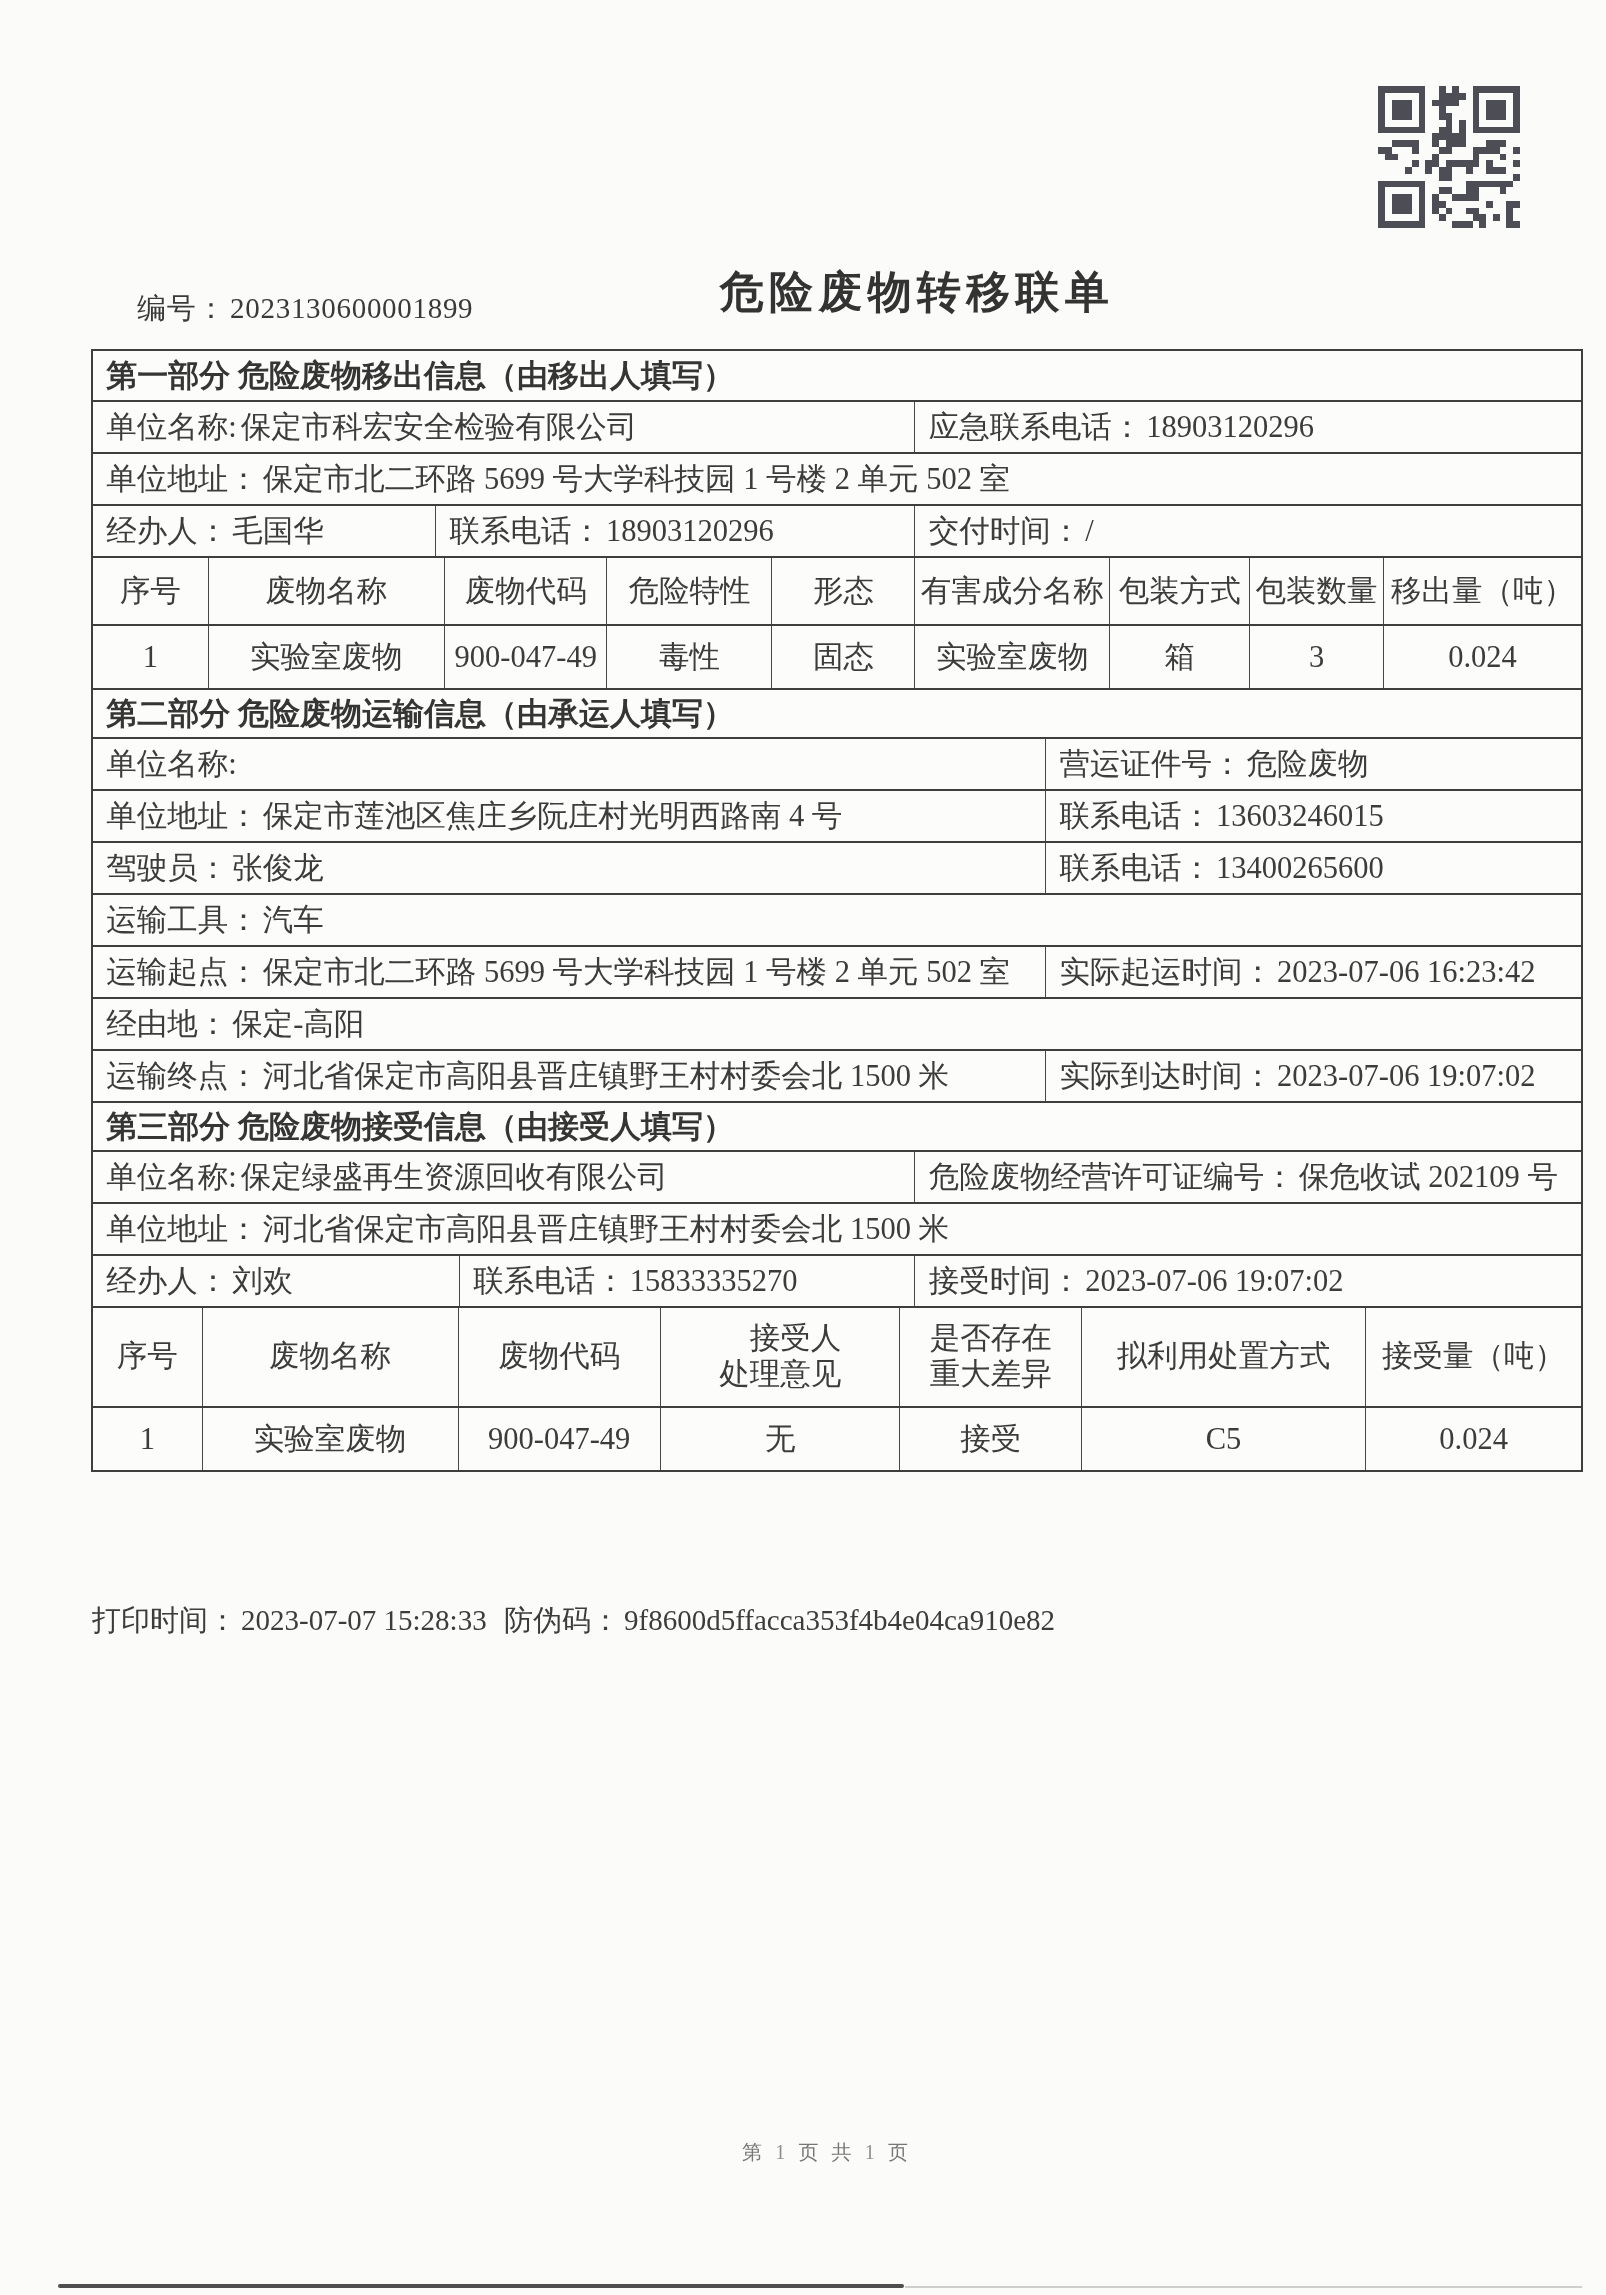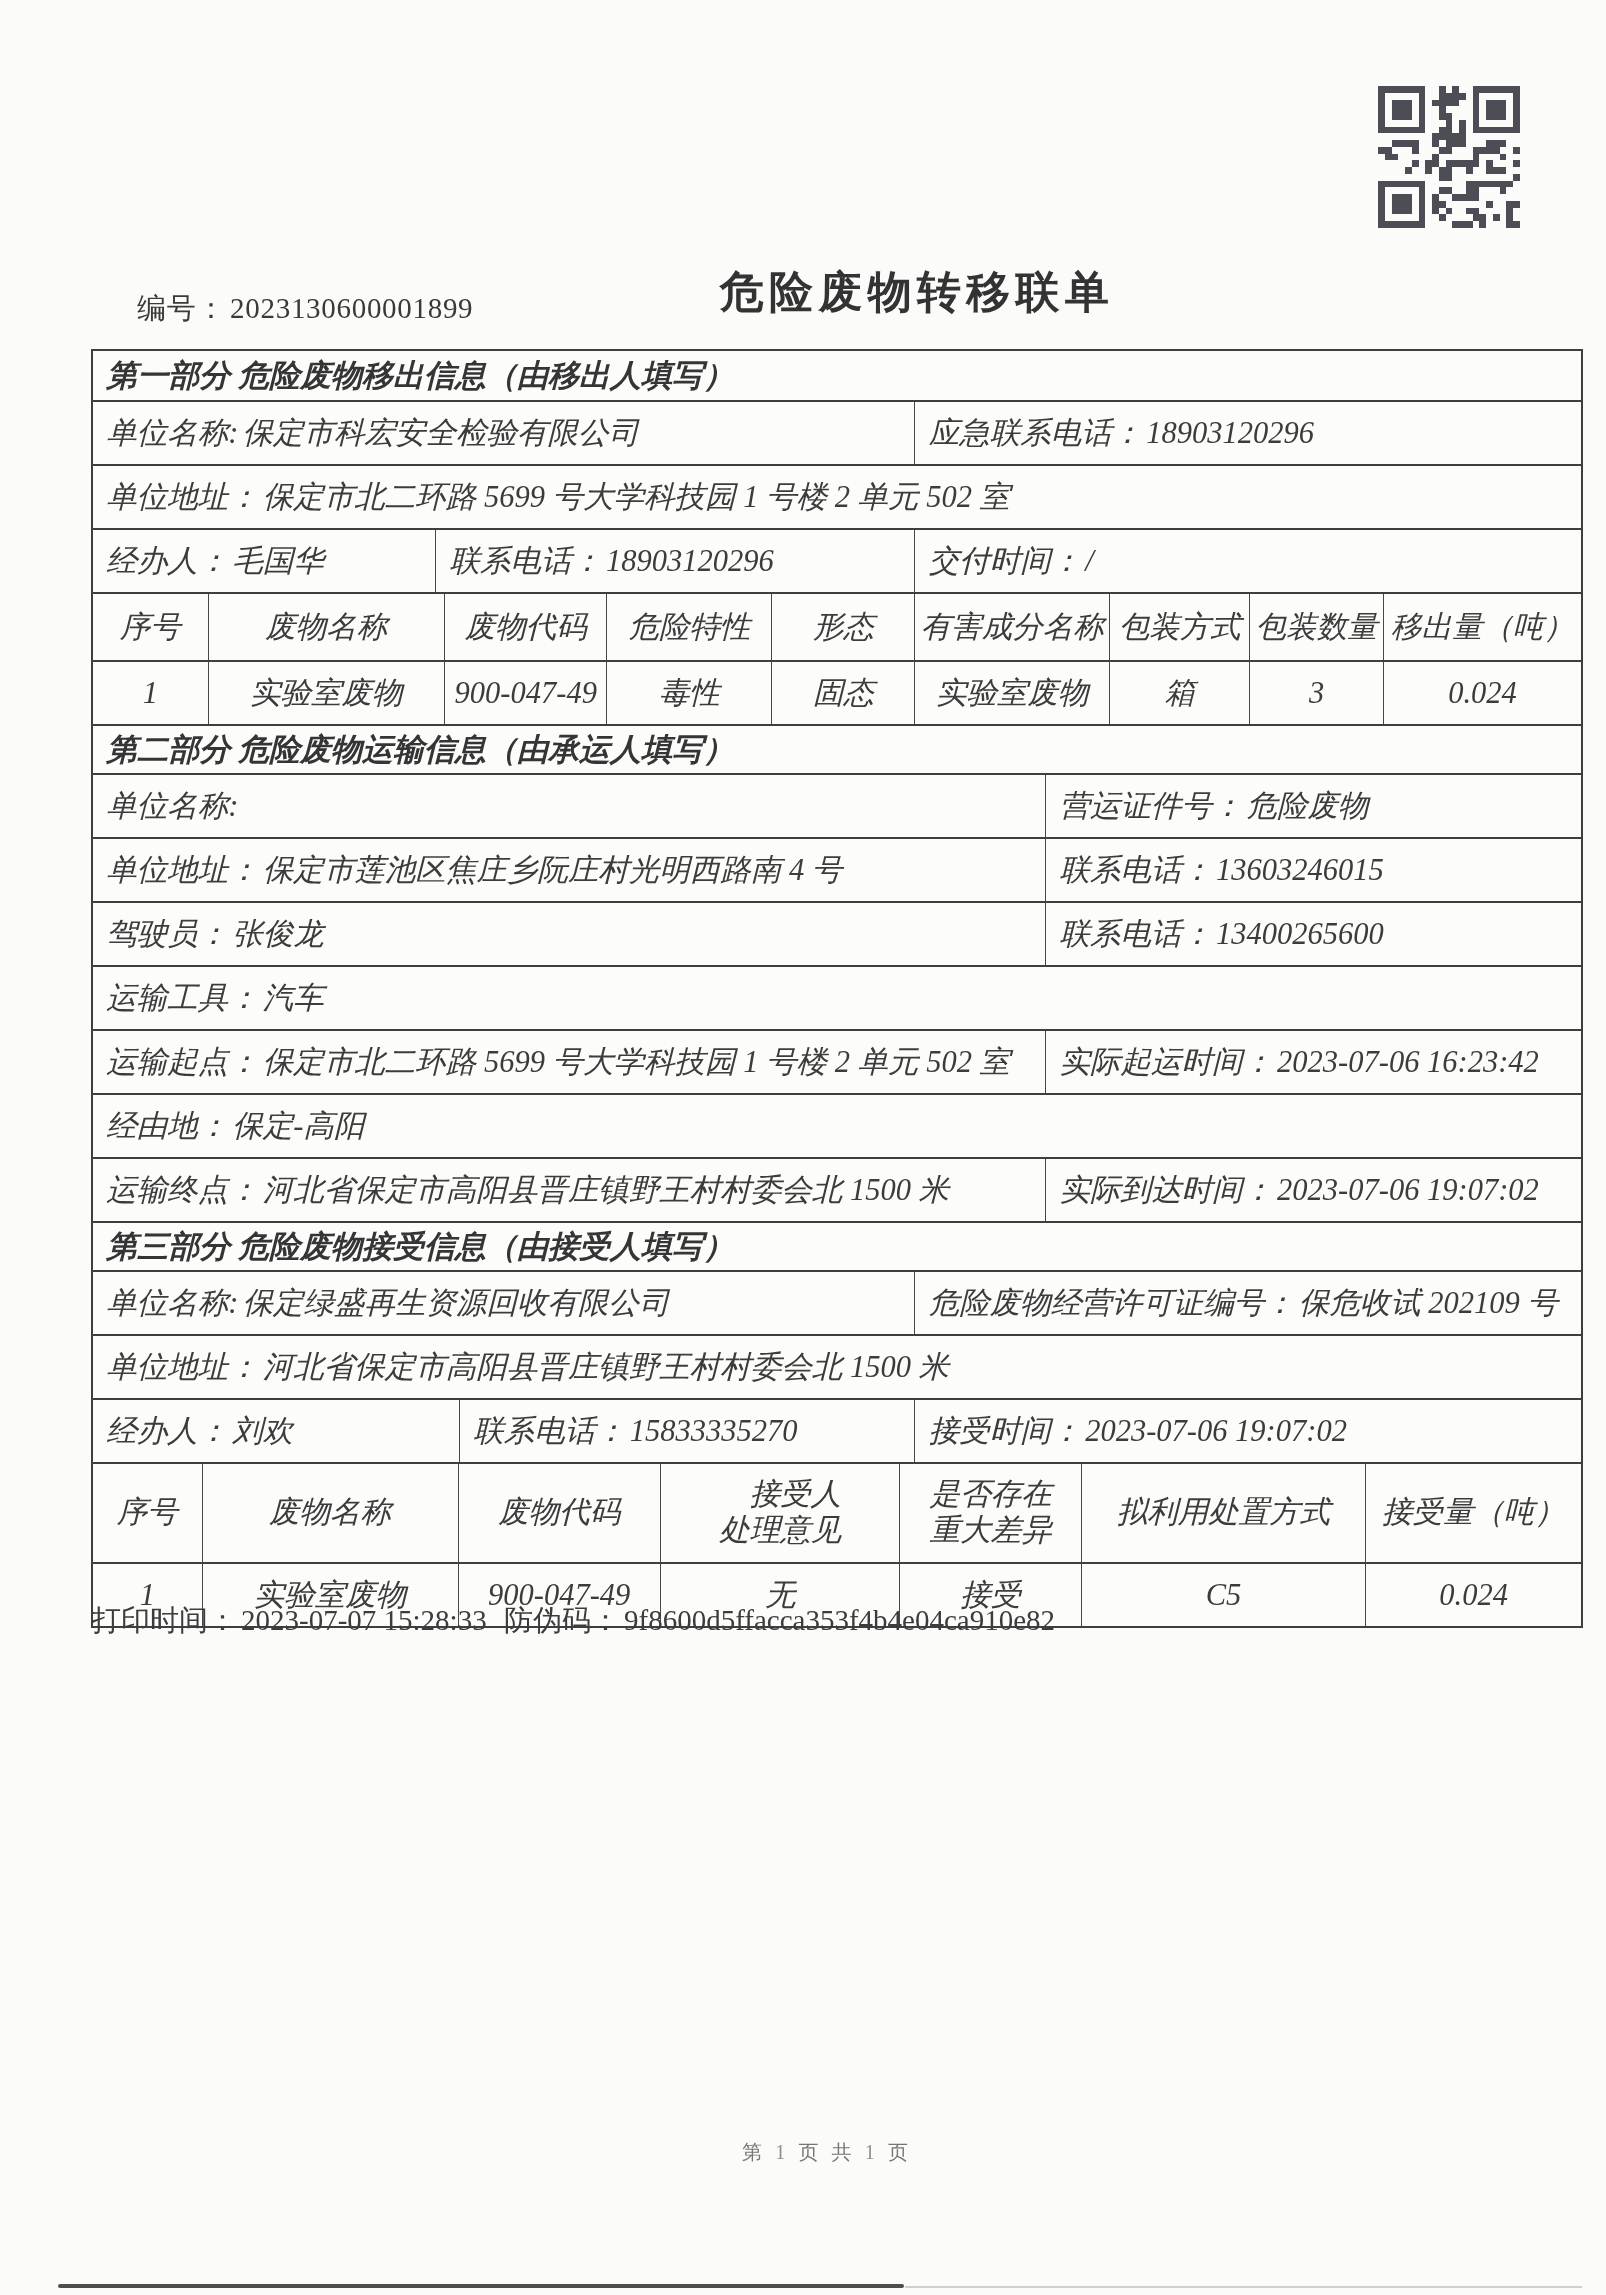--- a/index.html
+++ b/index.html
@@ -15,37 +15,37 @@
   .title  { position: absolute; left: 0; top: 263px; width: 100%; text-align: center;
             transform: translateX(114px); font-size: 44px; font-weight: bold; letter-spacing: 5.3px; color: #333; }
   .qr { position: absolute; left: 1378px; top: 86px; width: 142px; height: 142px; }
   .qr svg { width: 100%; height: 100%; shape-rendering: crispEdges; }
 
   .tbl { position: absolute; left: 91px; top: 349px; width: 1492px;
          border: 2px solid #3e3e3e; background: #fcfcfa; }
   .row { display: grid; border-top: 2px solid #3e3e3e; }
   .tbl > .row:first-child { border-top: none; }
   .r-sec  { height: 49px;  border-top-width: 2.7px; }
-  .r-info { height: 64px; }
+  .r-info { height: 52px; }
   .r-h1   { height: 68px; }
   .r-data { height: 64px; }
   .r-h3   { height: 100px; }
 
   .g1  { grid-template-columns: 100%; }
   .g2a { grid-template-columns: 55.2% 44.8%; }
   .g3a { grid-template-columns: 23% 32.2% 44.8%; }
   .gh1 { grid-template-columns: 7.7% 15.9% 10.9% 11.1% 9.6% 13.1% 9.4% 9% 13.3%; }
   .g2b { grid-template-columns: 64% 36%; }
   .g2c { grid-template-columns: 55.2% 44.8%; }
   .g3c { grid-template-columns: 24.6% 30.6% 44.8%; }
   .gh3 { grid-template-columns: 7.3% 17.2% 13.6% 16.1% 12.2% 19.1% 14.5%; }
 
   .c { display: flex; align-items: center; padding: 0 13.3px;
        border-left: 1.3px solid #474747; font-size: 30.5px; color: #3c3c3c;
-       overflow: hidden; white-space: nowrap; font-style: italic; }
+       overflow: hidden; white-space: nowrap; }
   .row > .c:first-child { border-left: none; }
   .cc { justify-content: center; text-align: right; padding: 0 5.3px; }
   .pre { white-space: pre-line; line-height: 1.18; }
   .sec { font-weight: bold; font-size: 31px; color: #353535; }
   .lbl { margin-right: 4px; }
 
   .printline { position: absolute; left: 92px; top: 1601px; font-size: 29px; color: #3c3c3c; }
   .printline .gap { margin-left: 17.3px; }
   .footer { position: absolute; left: 0; top: 2139px; width: 100%; text-align: center;
             font-size: 20px; color: #767676; padding-left: 44px; }

